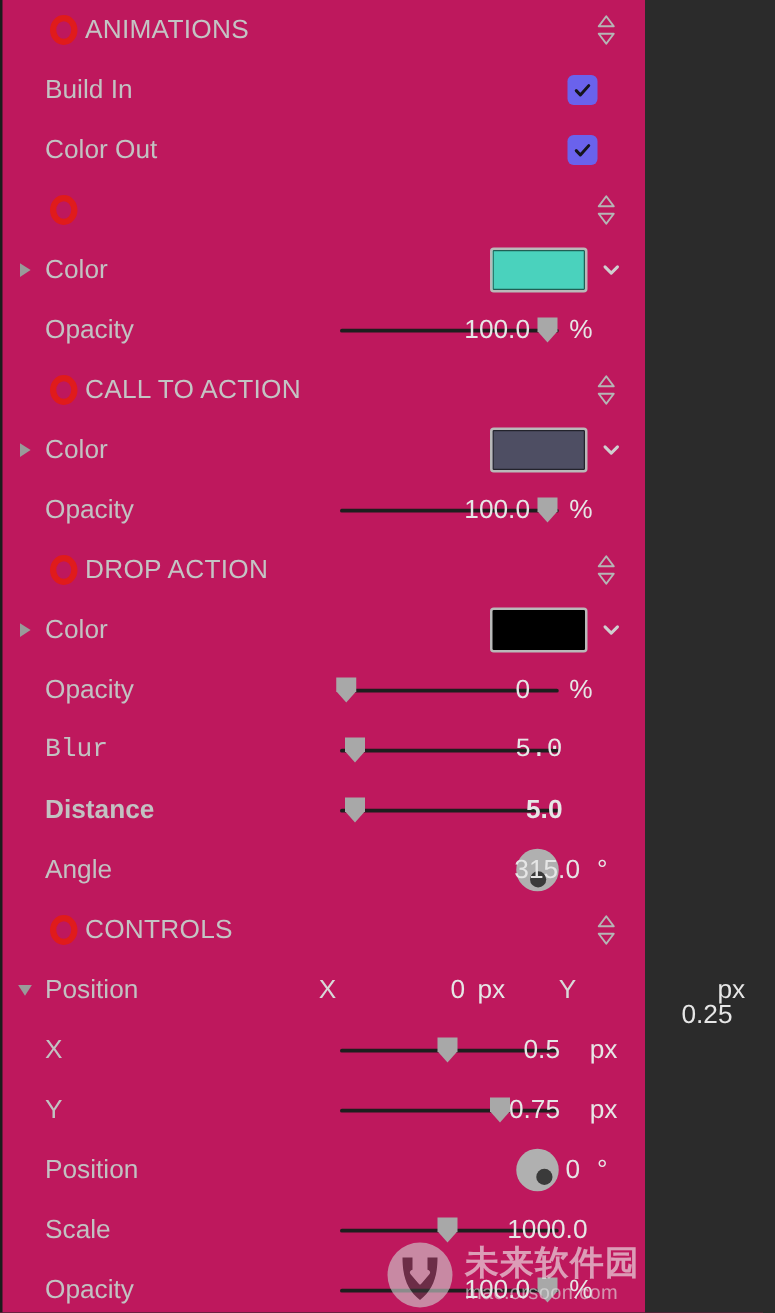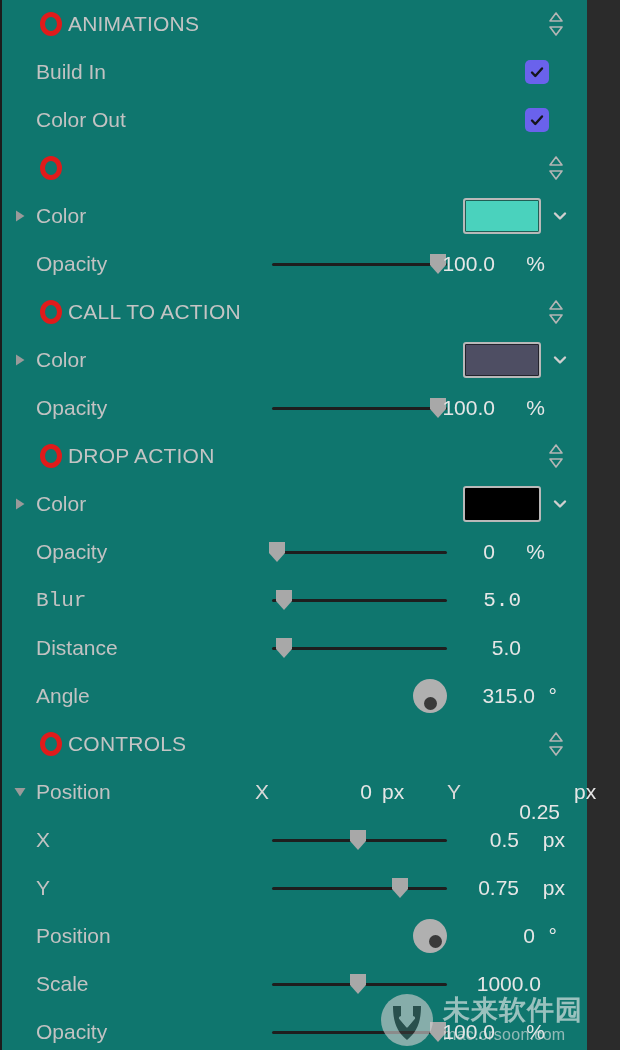--- a/index.html
+++ b/index.html
@@ -11,23 +11,23 @@
     width: 620px;
     height: 1050px;
     overflow: hidden;
     font-family: "Liberation Sans", sans-serif;
     color: #c8c8c8;
     -webkit-font-smoothing: antialiased;
   }
 
   #inspector {
     position: relative;
-    width: 587px;
+    width: 516px;
     height: 1050px;
-    background: #0f766e;
+    background: #be185d;
     box-sizing: border-box;
     border-left: 2px solid #1c1c1c;
   }
 
   
   .row {
     position: relative;
     height: 48px;
     display: flex;
     align-items: center;
@@ -388,21 +388,21 @@
       <span class="track"></span>
       <span class="thumb" id="th-blur" style="left: 7%;">
         <svg width="20" height="22" viewBox="0 0 20 22">
           <path d="M2 1 H18 V12 L10 21 L2 12 Z" fill="#a8a8a8"></path>
         </svg>
       </span>
     </span>
     <span class="value" style="right:66px;">5.0</span>
   </div>
 
-  <div class="row" style="top:624px; position:absolute; left:0; right:0;">
+  <div class="row" style="top:624px; position:absolute; left:0; right:0;font-weight:bold;">
     <span class="prop-label">Distance</span>
     <span class="slider" style="left:270px; width:175px;">
       <span class="track"></span>
       <span class="thumb" id="th-dist" style="left: 7%;">
         <svg width="20" height="22" viewBox="0 0 20 22">
           <path d="M2 1 H18 V12 L10 21 L2 12 Z" fill="#a8a8a8"></path>
         </svg>
       </span>
     </span>
     <span class="value" style="right:66px;">5.0</span>
@@ -432,21 +432,21 @@
     <span class="disclosure">
       <svg width="16" height="16" viewBox="0 0 16 16">
         <path d="M2.5 4 L13.5 4 L8 12.5 Z" fill="#9a9a9a"></path>
       </svg>
     </span>
     <span class="prop-label">Position</span>
     <span class="axis-label" style="left:253px;">X</span>
     <span class="value" style="left:330px; width:40px;">0</span>
     <span class="unit" style="left:380px;">px</span>
     <span class="axis-label" style="left:445px;">Y</span>
-    <span class="value" style="left:486px; width:72px;margin-top:40px; ">0.25</span>
+    <span class="value" style="left:512px; width:72px;margin-top:40px; ">0.25</span>
     <span class="unit" style="left:572px;">px</span>
   </div>
 
   <div class="row" style="top:816px; position:absolute; left:0; right:0;">
     <span class="prop-label">X</span>
     <span class="slider" style="left:270px; width:175px;">
       <span class="track"></span>
       <span class="thumb" id="th-posx" style="left: 49%;">
         <svg width="20" height="22" viewBox="0 0 20 22">
           <path d="M2 1 H18 V12 L10 21 L2 12 Z" fill="#a8a8a8"></path>

